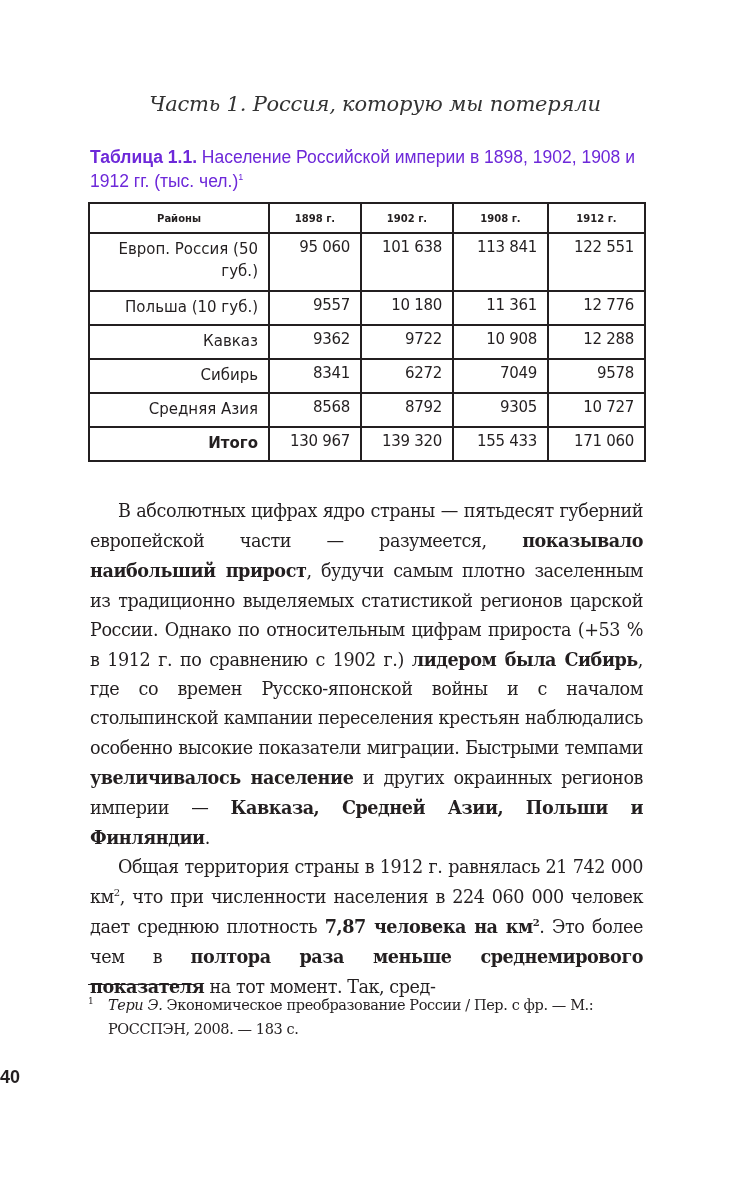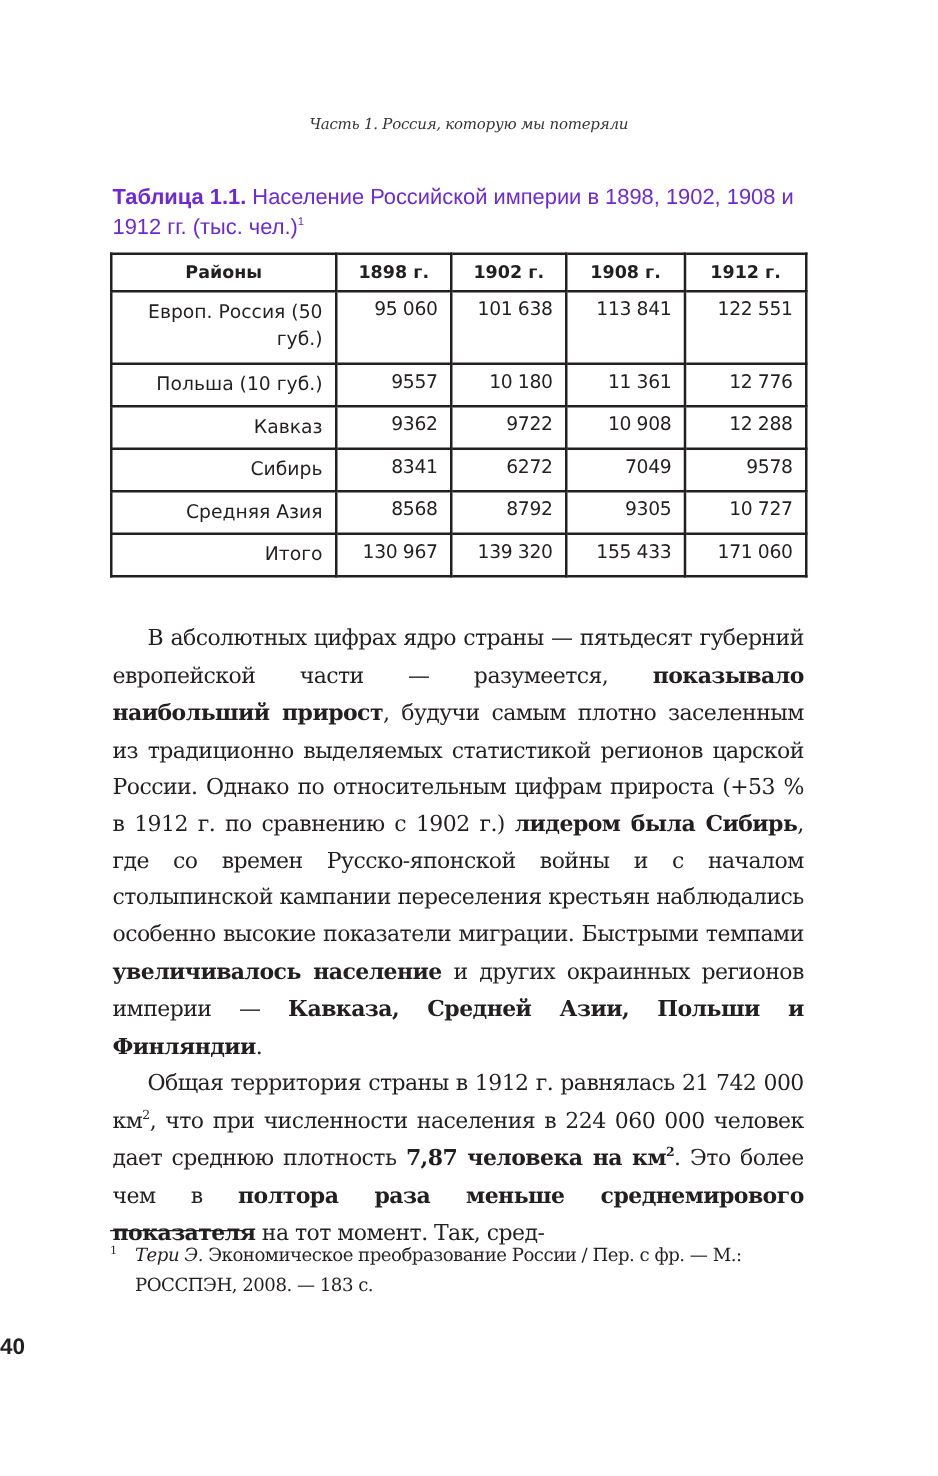--- a/index.html
+++ b/index.html
@@ -15,21 +15,21 @@
       color: #231f20;
     }
     .running-head {
       position: absolute;
       top: 92px;
       left: 0;
       width: 750px;
       text-align: center;
       font-family: "DejaVu Serif", serif;
       font-style: italic;
-      font-size: 12px;
+      font-size: 21px;
       color: #333;
       letter-spacing: -0.2px;
     }
     .caption {
       position: absolute;
       top: 145px;
       left: 90px;
       width: 560px;
       font-family: "Liberation Sans", sans-serif;
       font-size: 17.5px;
@@ -51,37 +51,37 @@
       table-layout: fixed;
     }
     table.pop th, table.pop td {
       border: 2px solid #231f20;
       padding: 0 10px;
       height: 28px;
       vertical-align: middle;
     }
     table.pop th {
       font-weight: bold;
-      font-size: 14px;
+      font-size: 10px;
       height: 28px;
     }
     table.pop td.num {
       text-align: right;
       letter-spacing: -0.3px;
       vertical-align: top;
       padding-top: 4px;
     }
     table.pop td.reg {
       text-align: right;
       vertical-align: top;
       padding-top: 4px;
       line-height: 22px;
     }
     table.pop tr.tall td { height: 52px; }
-    table.pop tr.total td.reg { font-weight: normal; border-radius: 16px; }
+    table.pop tr.total td.reg { font-weight: bold; border-radius: 16px; }
     col.c0 { width: 180px; }
     col.c1 { width: 92px; }
     col.c2 { width: 92px; }
     col.c3 { width: 95px; }
     col.c4 { width: 97px; }
 
     .body-text {
       position: absolute;
       top: 497px;
       left: 90px;

